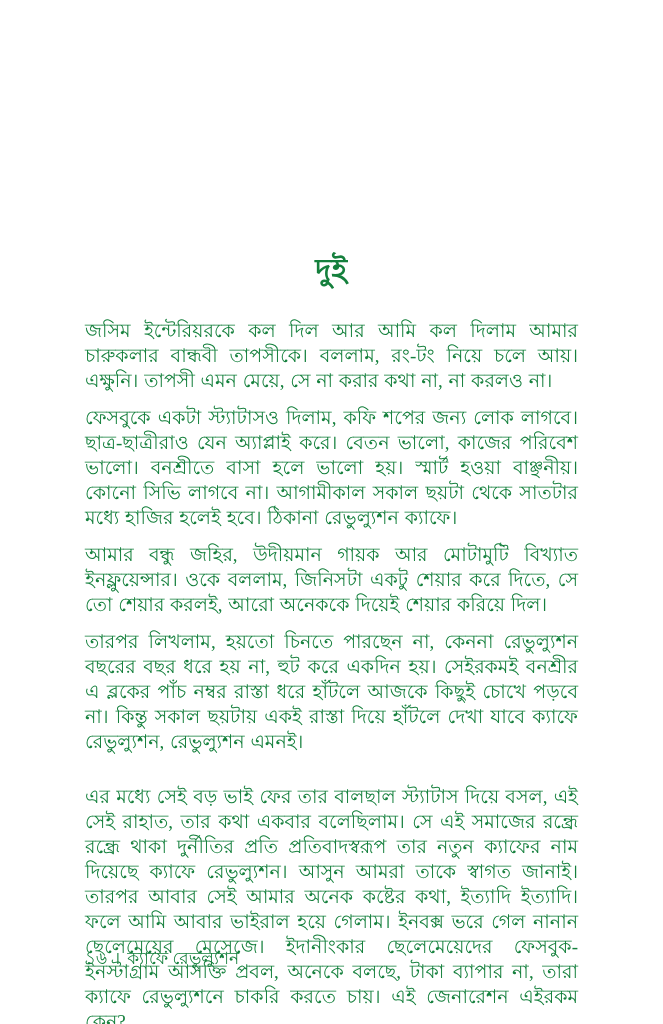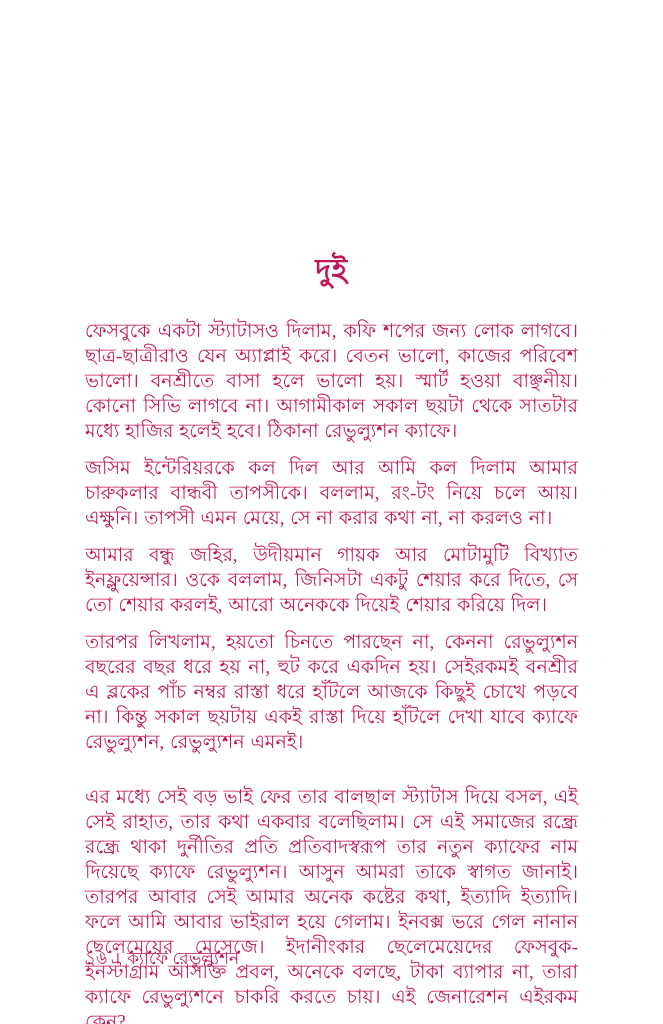--- a/index.html
+++ b/index.html
@@ -6,21 +6,21 @@
     margin: 0;
     padding: 0;
     background: #e8e8e8;
   }
   .page {
     position: relative;
     width: 663px;
     height: 1024px;
     margin: 0 auto;
     background: #ffffff;
-    color: #be185d;
+    color: #15803d;
     font-family: "Liberation Serif", "DejaVu Serif", serif;
     overflow: hidden;
     box-sizing: border-box;
   }
   .content {
     position: absolute;
     left: 85px;
     top: 248px;
     width: 493px;
   }
@@ -56,22 +56,22 @@
     display: inline-block;
     margin: 0 7px;
   }
 </style>
 </head>
 <body>
 
 <div class="page">
   <div class="content">
     <h1 class="chapter-title">দুই</h1>
+    <p>জসিম ইন্টেরিয়রকে কল দিল আর আমি কল দিলাম আমার চারুকলার বান্ধবী তাপসীকে। বললাম, রং-টং নিয়ে চলে আয়। এক্ষুনি। তাপসী এমন মেয়ে, সে না করার কথা না, না করলও না।</p>
     <p>ফেসবুকে একটা স্ট্যাটাসও দিলাম, কফি শপের জন্য লোক লাগবে। ছাত্র-ছাত্রীরাও যেন অ্যাপ্লাই করে। বেতন ভালো, কাজের পরিবেশ ভালো। বনশ্রীতে বাসা হলে ভালো হয়। স্মার্ট হওয়া বাঞ্ছনীয়। কোনো সিভি লাগবে না। আগামীকাল সকাল ছয়টা থেকে সাতটার মধ্যে হাজির হলেই হবে। ঠিকানা রেভুল্যুশন ক্যাফে।</p>
-    <p>জসিম ইন্টেরিয়রকে কল দিল আর আমি কল দিলাম আমার চারুকলার বান্ধবী তাপসীকে। বললাম, রং-টং নিয়ে চলে আয়। এক্ষুনি। তাপসী এমন মেয়ে, সে না করার কথা না, না করলও না।</p>
     <p>আমার বন্ধু জহির, উদীয়মান গায়ক আর মোটামুটি বিখ্যাত ইনফ্লুয়েন্সার। ওকে বললাম, জিনিসটা একটু শেয়ার করে দিতে, সে তো শেয়ার করলই, আরো অনেককে দিয়েই শেয়ার করিয়ে দিল।</p>
     <p>তারপর লিখলাম, হয়তো চিনতে পারছেন না, কেননা রেভুল্যুশন বছরের বছর ধরে হয় না, হুট করে একদিন হয়। সেইরকমই বনশ্রীর এ ব্লকের পাঁচ নম্বর রাস্তা ধরে হাঁটলে আজকে কিছুই চোখে পড়বে না। কিন্তু সকাল ছয়টায় একই রাস্তা দিয়ে হাঁটলে দেখা যাবে ক্যাফে রেভুল্যুশন, রেভুল্যুশন এমনই।</p>
     <p>এর মধ্যে সেই বড় ভাই ফের তার বালছাল স্ট্যাটাস দিয়ে বসল, এই সেই রাহাত, তার কথা একবার বলেছিলাম। সে এই সমাজের রন্ধ্রে রন্ধ্রে থাকা দুর্নীতির প্রতি প্রতিবাদস্বরূপ তার নতুন ক্যাফের নাম দিয়েছে ক্যাফে রেভুল্যুশন। আসুন আমরা তাকে স্বাগত জানাই। তারপর আবার সেই আমার অনেক কষ্টের কথা, ইত্যাদি ইত্যাদি। ফলে আমি আবার ভাইরাল হয়ে গেলাম। ইনবক্স ভরে গেল নানান ছেলেমেয়ের মেসেজে। ইদানীংকার ছেলেমেয়েদের ফেসবুক-ইনস্টাগ্রাম আসক্তি প্রবল, অনেকে বলছে, টাকা ব্যাপার না, তারা ক্যাফে রেভুল্যুশনে চাকরি করতে চায়। এই জেনারেশন এইরকম কেন?</p>
   </div>
 
   <div class="footer">
     <span>১৬</span><span class="sep">।</span><span>ক্যাফে রেভুল্যুশন</span>
   </div>
 </div>
 

